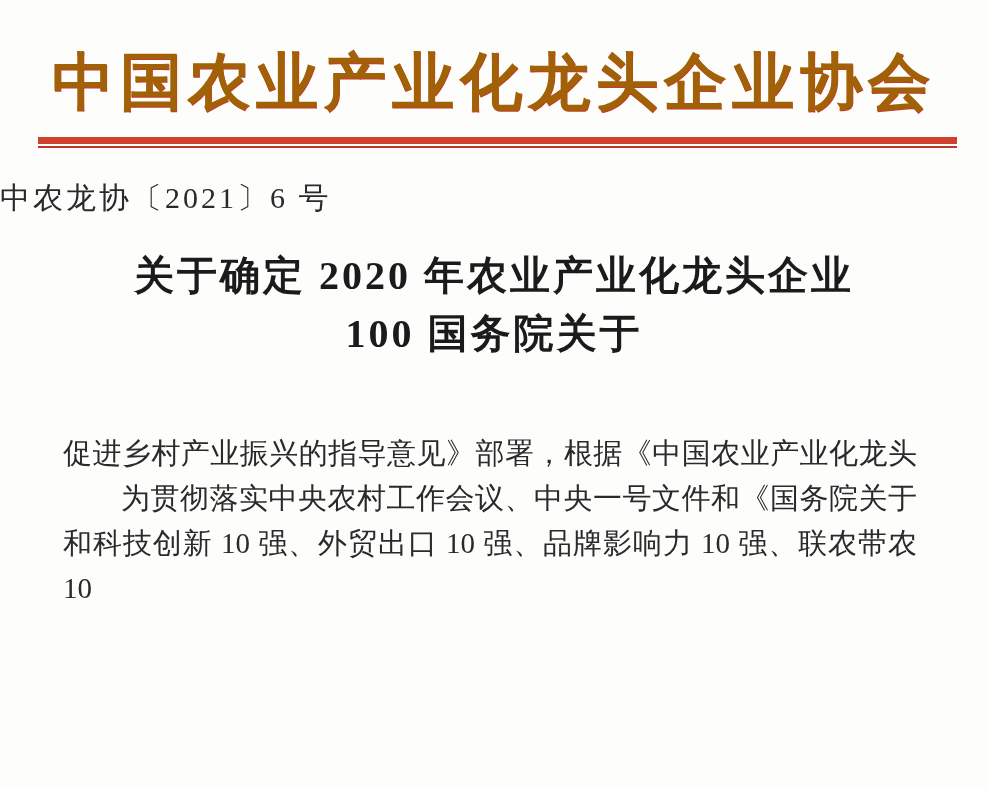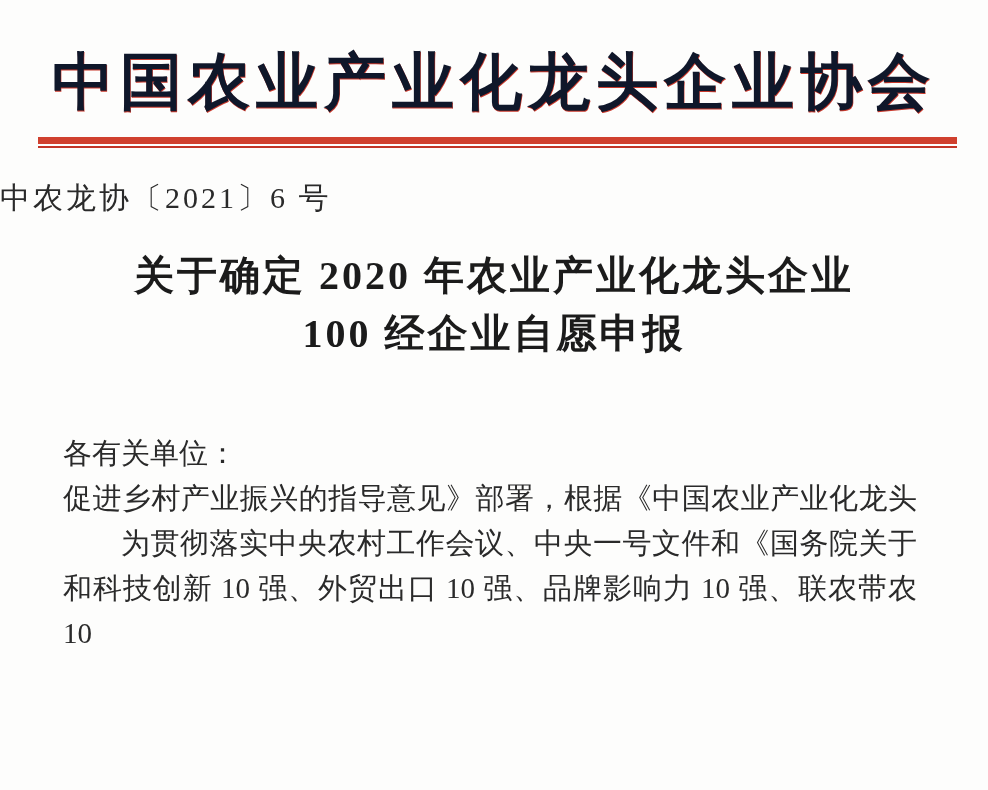--- a/index.html
+++ b/index.html
@@ -16,21 +16,21 @@
     font-family: "Liberation Serif", "DejaVu Serif", serif;
     color: #262626;
   }
   
   .letterhead-title {
     position: absolute;
     top: 36px;
     left: 0;
     right: 0;
     text-align: center;
-    color: #0f172a;
+    color: #a16207;
     font-size: 62px;
     font-weight: bold;
     letter-spacing: 6px;
     line-height: 92px;
     white-space: nowrap;
     text-shadow: 0.5px 0.5px 0 #c9392c;
   }
   
   .red-rule {
     position: absolute;
@@ -98,24 +98,23 @@
 <div class="page">
 
   <div class="letterhead-title">中国农业产业化龙头企业协会</div>
 
   <div class="red-rule"></div>
 
   <div class="doc-number">中农龙协〔2021〕6 号</div>
 
   <div class="notice-title">
     <div>关于确定 2020 年农业产业化龙头企业</div>
-    <div>100 经企业自愿申报</div>
+    <div>100 国务院关于</div>
   </div>
 
   <div class="body-block">
-    <div class="salutation">各有关单位：</div>
     <div class="body-line">促进乡村产业振兴的指导意见》部署，根据《中国农业产业化龙头</div>
     <div class="body-line first">为贯彻落实中央农村工作会议、中央一号文件和《国务院关于</div>
     <div class="body-line">和科技创新 10 强、外贸出口 10 强、品牌影响力 10 强、联农带农 10</div>
 
   </div>
 
 </div>
 
 </body></html>

